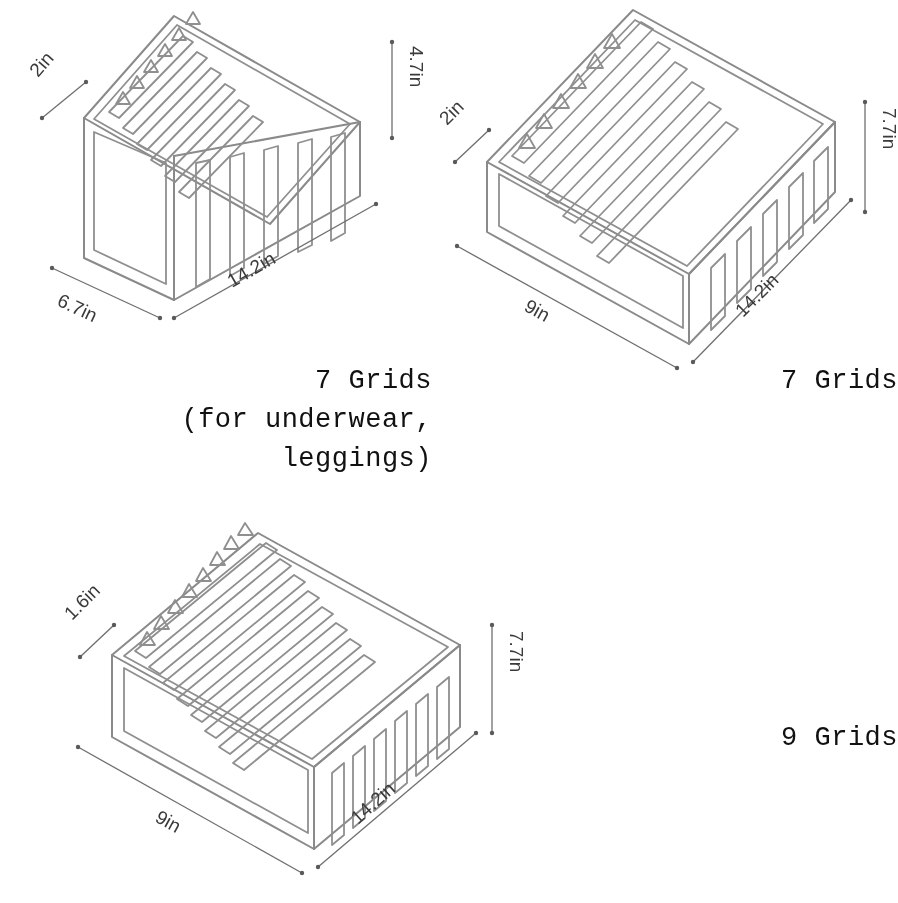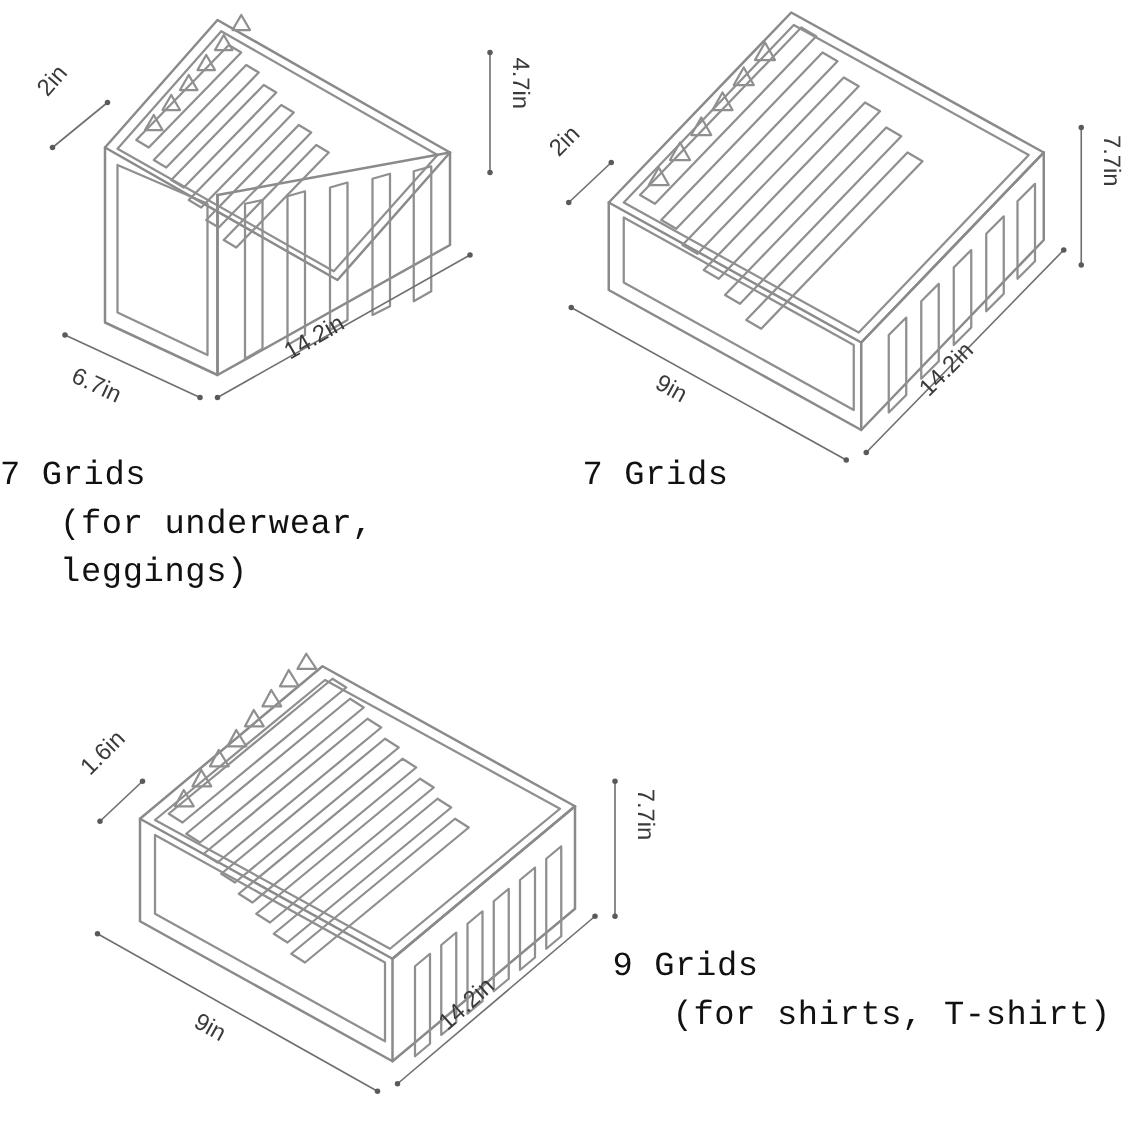--- a/index.html
+++ b/index.html
@@ -7,21 +7,21 @@
     width:898px;height:903px;
     background:#ffffff;
     font-family:"Liberation Mono", monospace;
     overflow:hidden;
     position:relative;
   }
   .stage{position:absolute;inset:0;}
   .unit{position:absolute;}
   .caption{
     position:absolute;
-    text-align:left;
+    text-align:right;
     color:#111111;
     font-family:"Liberation Mono", monospace;
     line-height:1.45;
   }
   .caption .ln1{font-size:27px;letter-spacing:0.5px;display:block;}
   .caption .ln2{font-size:27px;letter-spacing:0.5px;display:block;margin-left:48px;}
   svg{display:block;overflow:visible;}
   .wall{fill:none;stroke:#8a8a8a;stroke-width:2;stroke-linejoin:round;stroke-linecap:round;}
   .wall-thin{fill:none;stroke:#8f8f8f;stroke-width:1.8;stroke-linejoin:round;stroke-linecap:round;}
   .dim-line{stroke:#6f6f6f;stroke-width:1.3;fill:none;}
@@ -237,18 +237,17 @@
         <text class="dim-text" x="288" y="300" transform="rotate(-42 288 300)">14.2in</text>
 
         <line class="dim-line" x1="422" y1="100" x2="422" y2="208"></line>
         <circle class="dim-dot" cx="422" cy="100" r="2.2"></circle>
         <circle class="dim-dot" cx="422" cy="208" r="2.2"></circle>
         <text class="dim-text" x="440" y="106" transform="rotate(90 440 106)">7.7in</text>
       </g>
     </svg>
   </div>
 
-  <div class="caption" style="left:490px;top:755px;width:408px;">
+  <div class="caption" style="left:490px;top:719px;width:408px;">
     <span class="ln1">9 Grids</span>
-    <span class="ln2">(for shirts, T-shirt)</span>
   </div>
 
 </div>
 
 </body></html>

